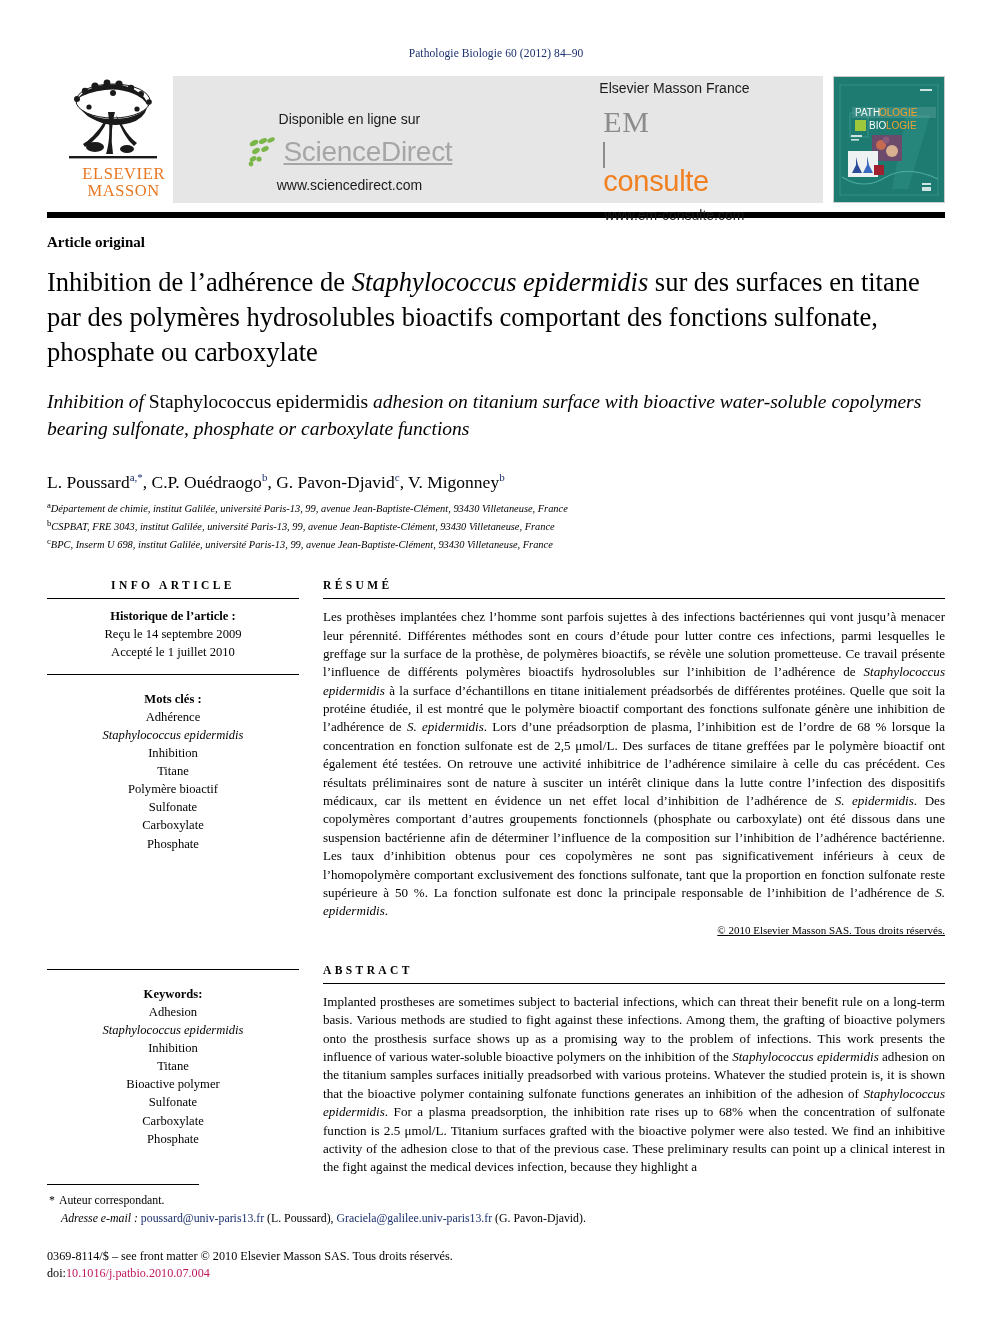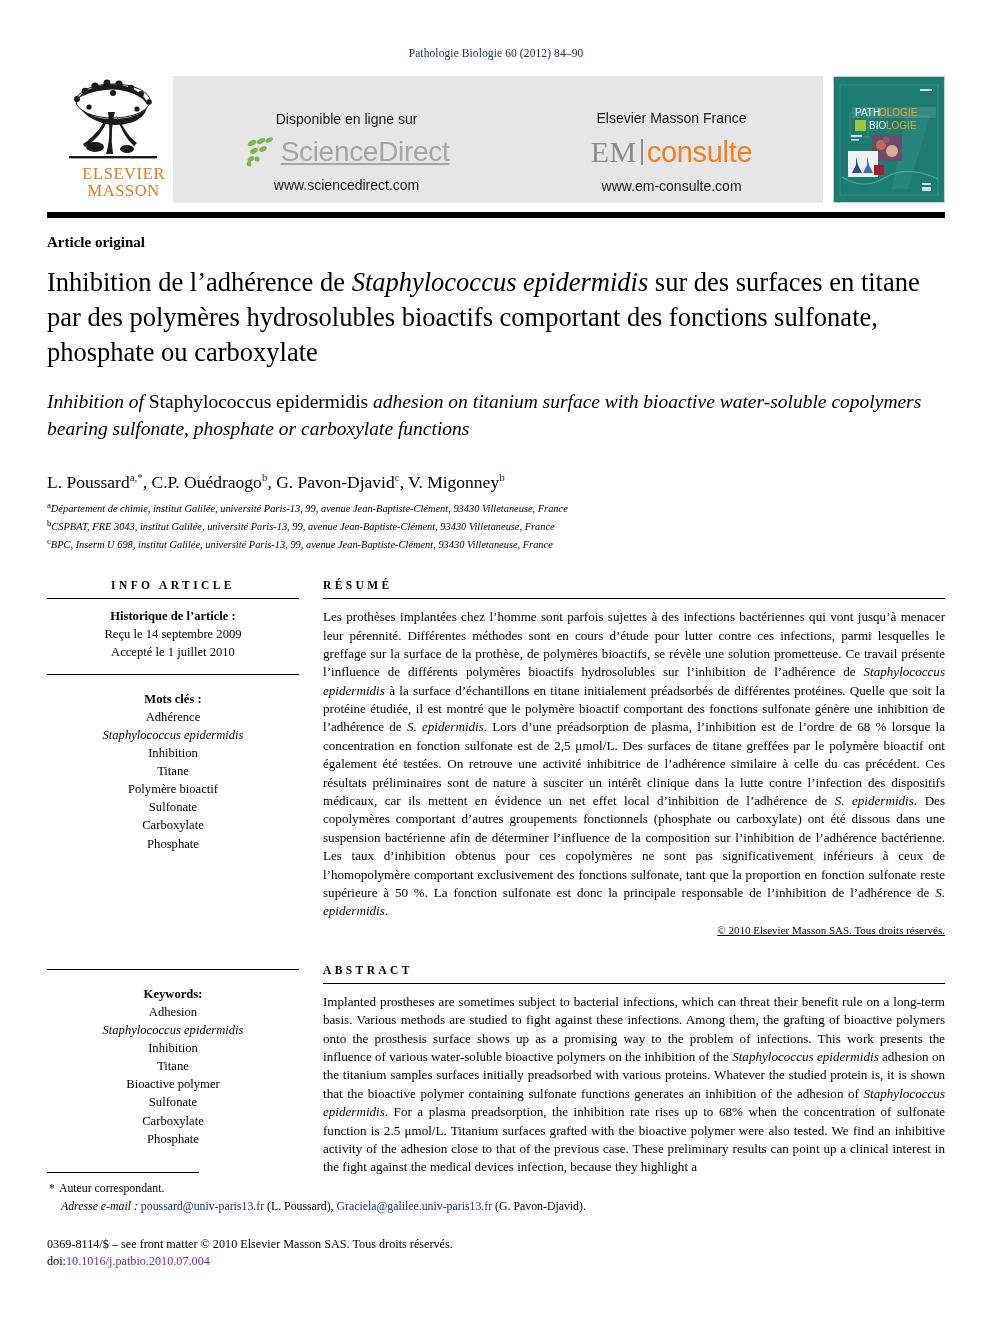--- a/index.html
+++ b/index.html
@@ -89,20 +89,21 @@
     font-family: "Liberation Sans", sans-serif;
     font-size: 28px;
     color: #a6a6a6;
     letter-spacing: -.3px;
     text-decoration: underline;
   }
   .em-logo {
     display: flex;
     align-items: baseline;
     justify-content: center;
+    flex-direction: column;
   }
   .em-em {
     font-family: "Liberation Serif", serif;
     font-size: 30px;
     color: #8c8c8c;
     letter-spacing: .5px;
   }
   .em-bar {
     display: inline-block;
     width: 2px;
@@ -198,41 +199,41 @@
     margin-top: 3px;
     font-size: 11px;
     text-decoration: underline;
   }
   .abs-spacer { height: 28px; }
 
   
   .footer {
     position: absolute;
     left: 47px;
-    bottom: 52px;
+    bottom: 40px;
     width: 898px;
   }
   .foot-rule {
     width: 152px;
     border-top: 1.4px solid #000;
     margin-bottom: 7px;
   }
   .foot-corr {
     font-size: 11.8px;
     line-height: 1.5;
     padding-left: 14px;
   }
   .foot-corr .star { margin-left: -12px; margin-right: 4px; }
   .link { color: #1a2f6b; }
   .foot-issn {
     margin-top: 20px;
     font-size: 12.2px;
     line-height: 1.45;
   }
-  .foot-issn .doi { color: #6d28d9; }
+  .foot-issn .doi { color: #be185d; }
 </style>
 </head>
 <body>
 
 <div class="page">
 
   <div class="running-head">Pathologie Biologie 60 (2012) 84–90</div>
 
   <div class="header-band">
 

